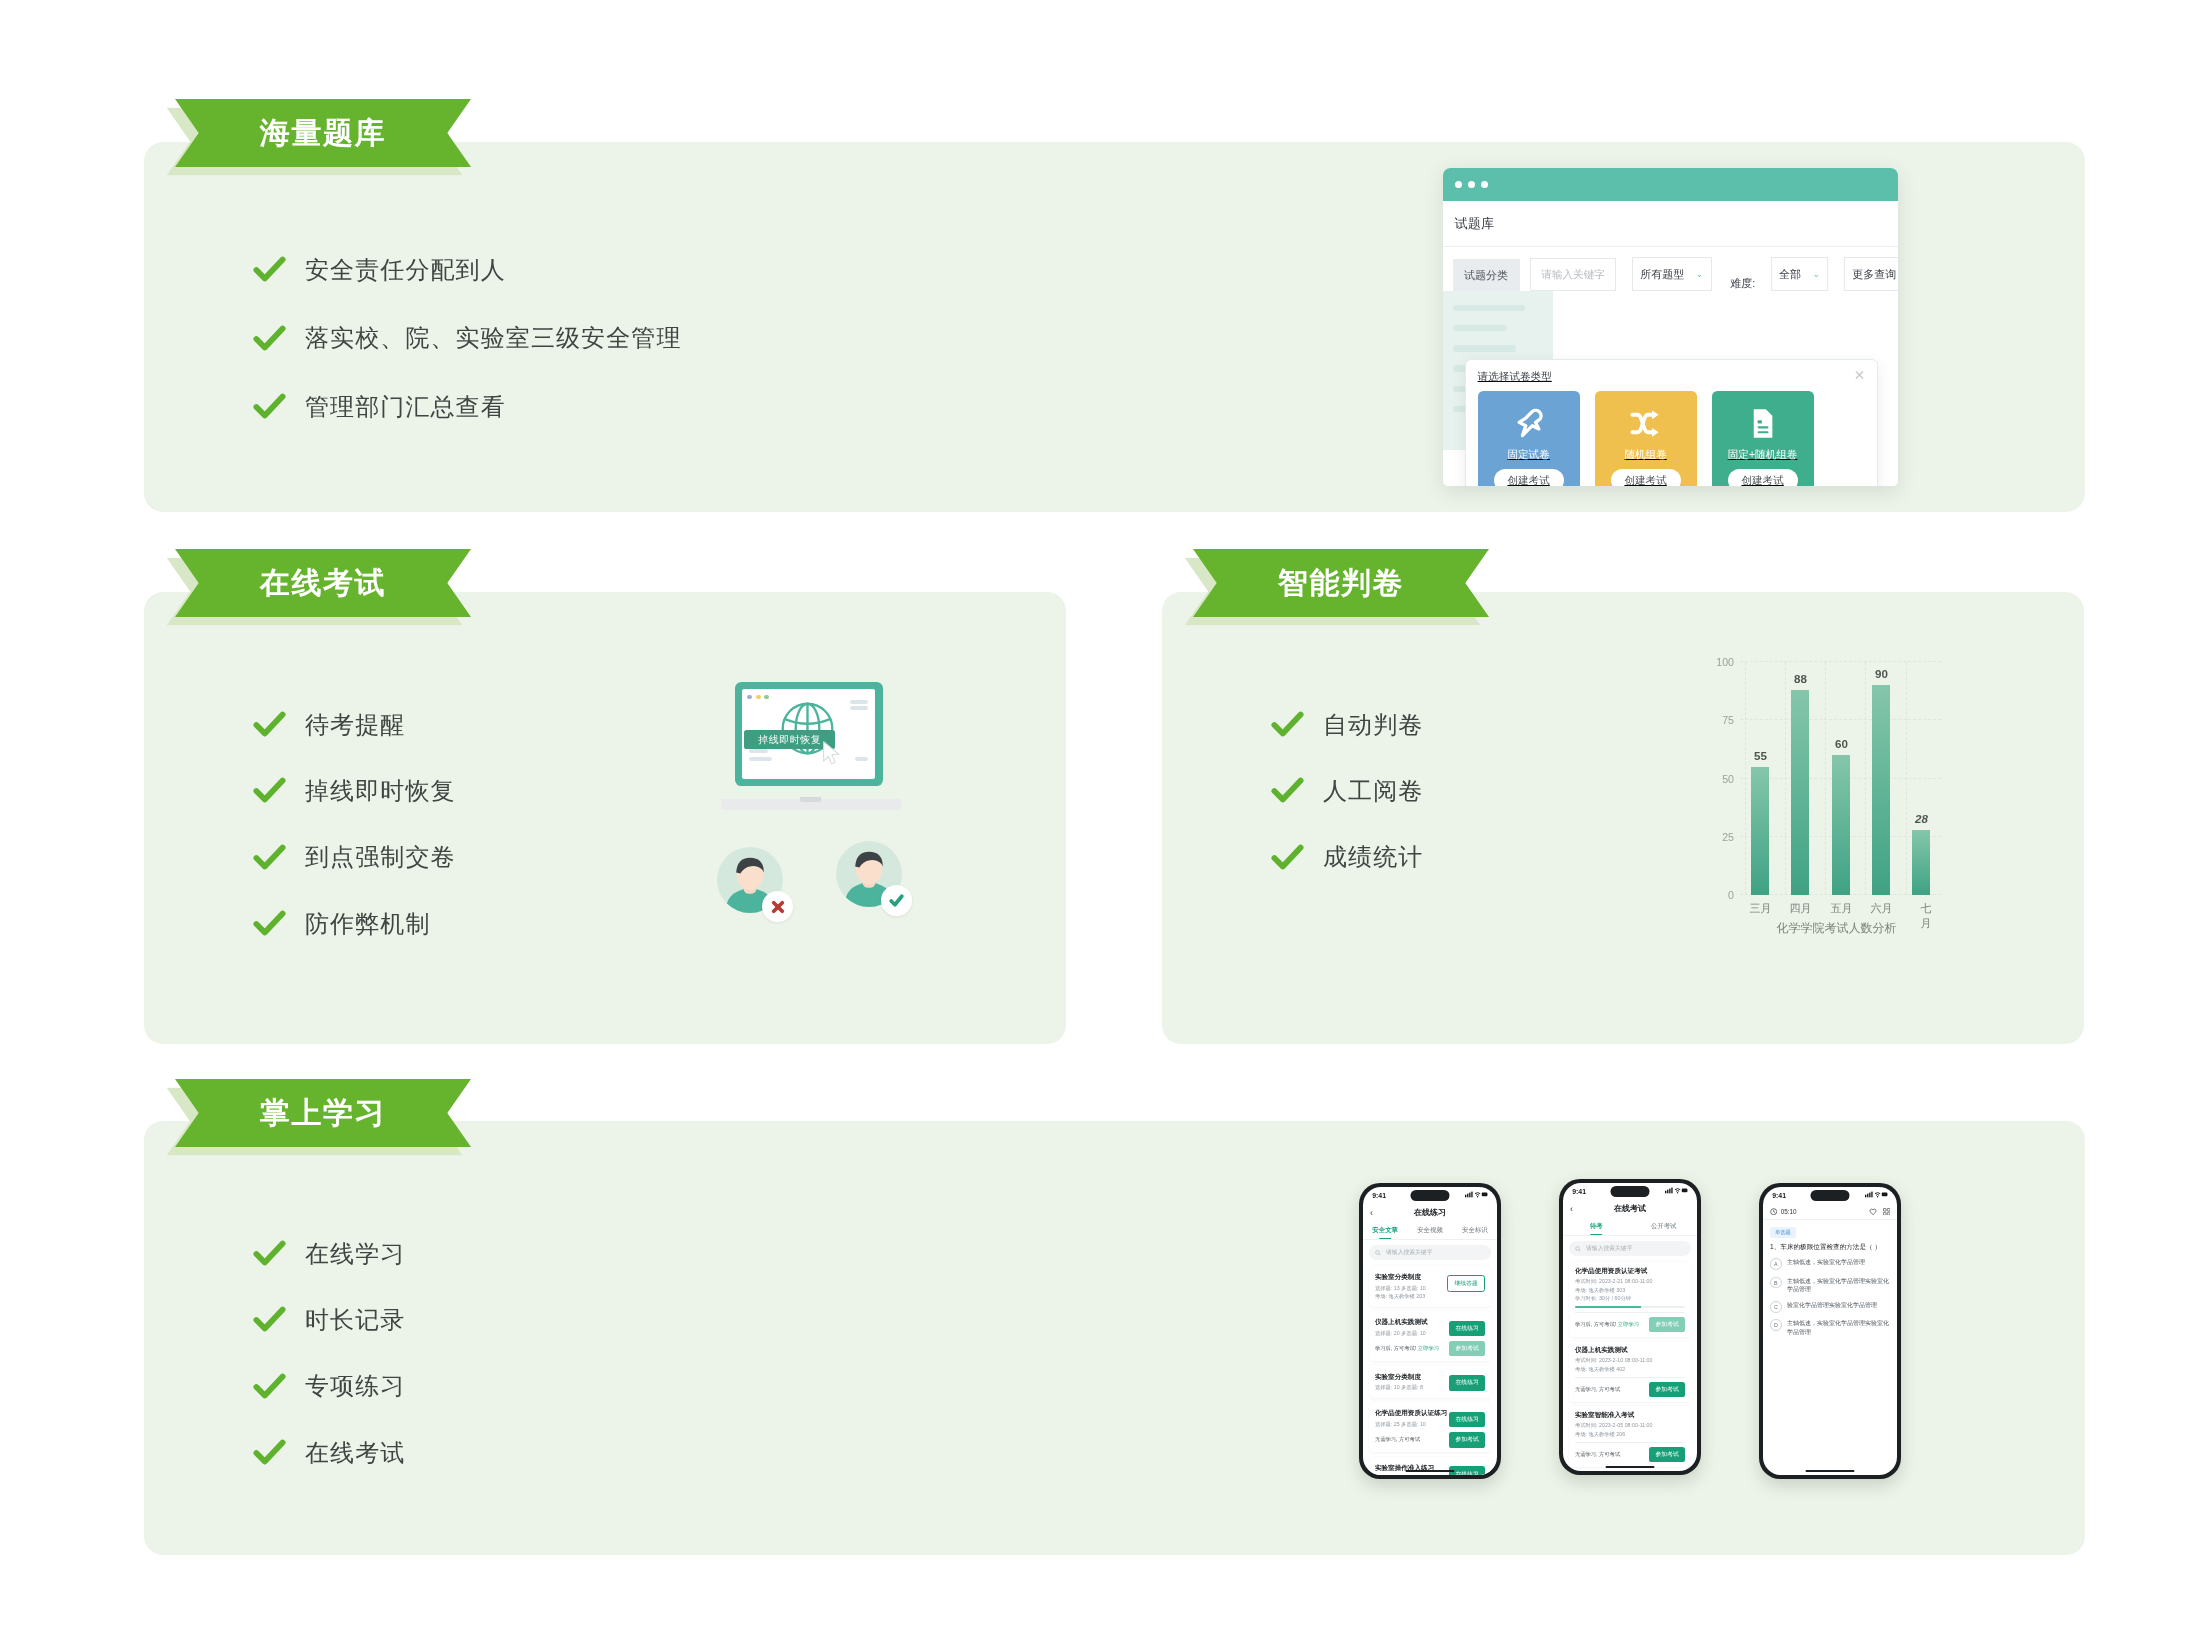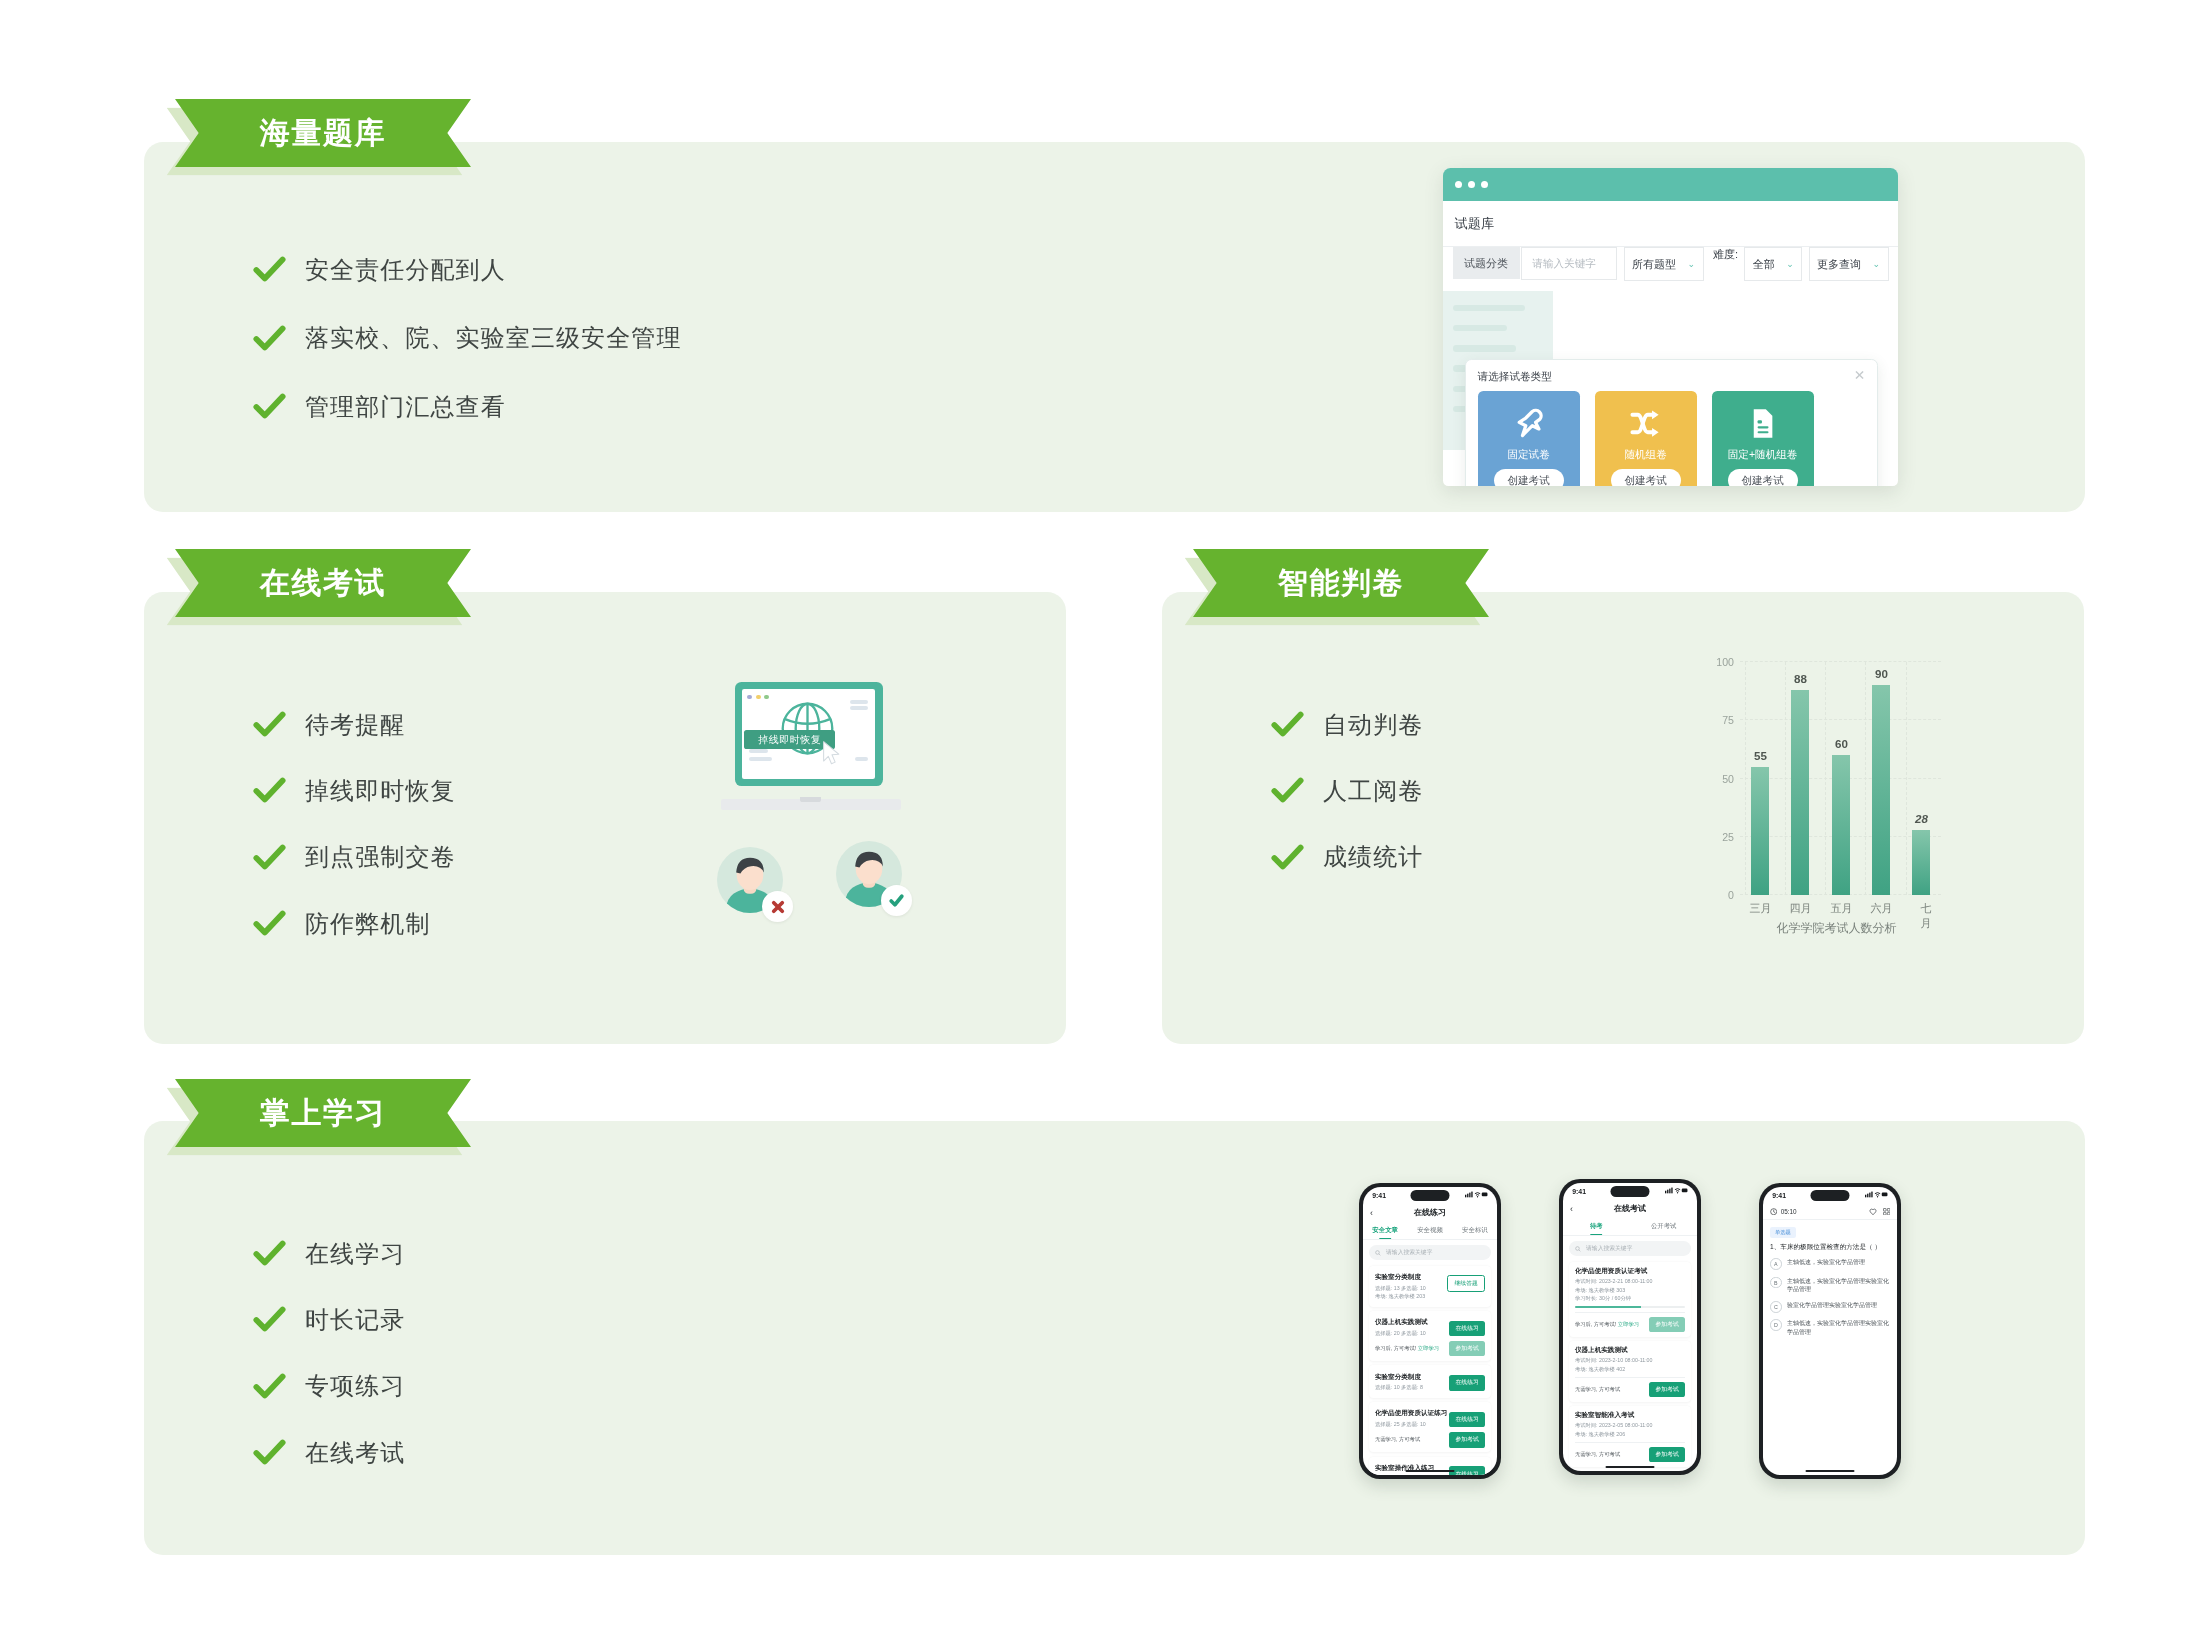--- a/index.html
+++ b/index.html
@@ -84,22 +84,22 @@
     height: 33px; background: #5cbfac;
     display: flex; align-items: center; padding-left: 11.6px; gap: 5.8px;
   }
   #browser .dot { width: 7.4px; height: 7.4px; border-radius: 50%; background: #ffffff; }
   #browser .pagetitle {
     height: 46px; display: flex; align-items: center;
     padding-left: 11.6px; font-size: 13.2px; color: #3b4149;
     border-bottom: 0.5px solid #eceff1;
   }
   #browser .toolbar {
-    height: 44px; display: flex; align-items: flex-start;
-    padding: 0 9.5px; gap: 1px;
+    height: 44px; display: flex; align-items: flex-end;
+    padding: 0 9.5px; gap: 10px;
   }
   #browser .tb-tab {
     background: #e9ecee; color: #4b5158; font-size: 11px;
     padding: 8.5px 11.6px; white-space: nowrap;
   }
   #browser .tb-search {
     border: 0.5px solid #e6e9eb; color: #b6bcc2; font-size: 10.6px;
     padding: 8.5px 10.6px; width: 110px; white-space: nowrap;
   }
   #browser .tb-select {
@@ -114,20 +114,21 @@
   #browser .side-tree .ln { height: 6.4px; background: #d7e9e4; border-radius: 3.2px; margin-bottom: 13.8px; }
 
   
   #modal {
     position: absolute; left: 22px; top: 68px;
     width: 413px; height: 153px;
     background: #ffffff; border: 0.5px solid #e3eceb;
     border-radius: 6.4px;
     box-shadow: 0 4.2px 13.8px rgba(60,80,60,.10);
     padding: 9.5px 11.6px;
+    text-decoration: underline;
   }
   #modal .m-title { font-size: 10.6px; color: #3b4149; }
   #modal .m-close { position: absolute; right: 11.6px; top: 8.5px; color: #c6cbce; font-size: 13.8px; line-height: 1; }
   #modal .cards { display: flex; gap: 15px; margin-top: 7.4px; }
   .mcard {
     width: 102px; height: 106px; border-radius: 5.3px;
     display: flex; flex-direction: column; align-items: center;
     padding-top: 9.5px;
   }
   .mcard .m-icon { height: 46px; display: flex; align-items: center; }

